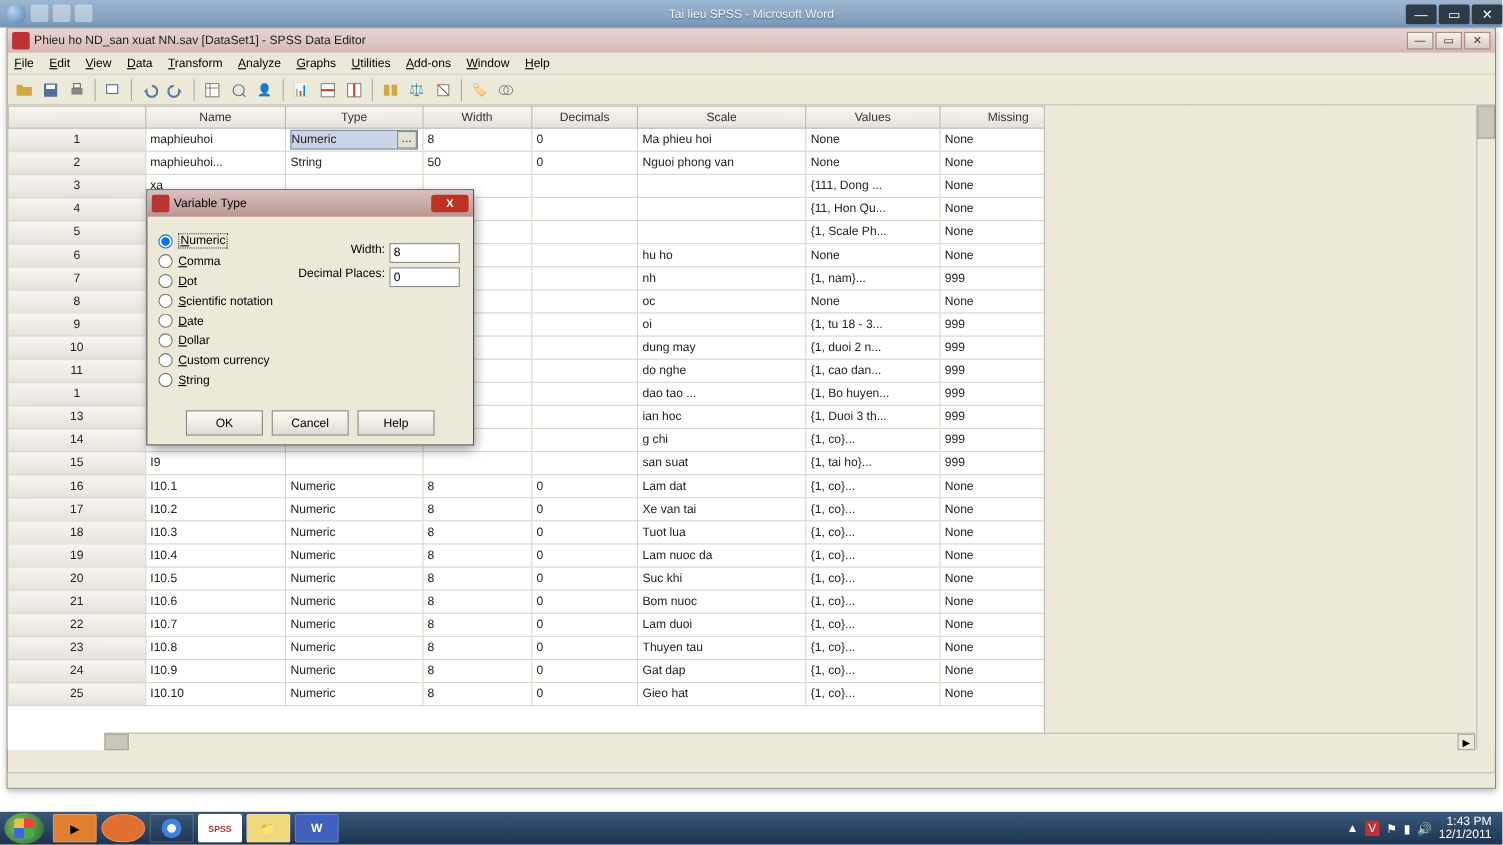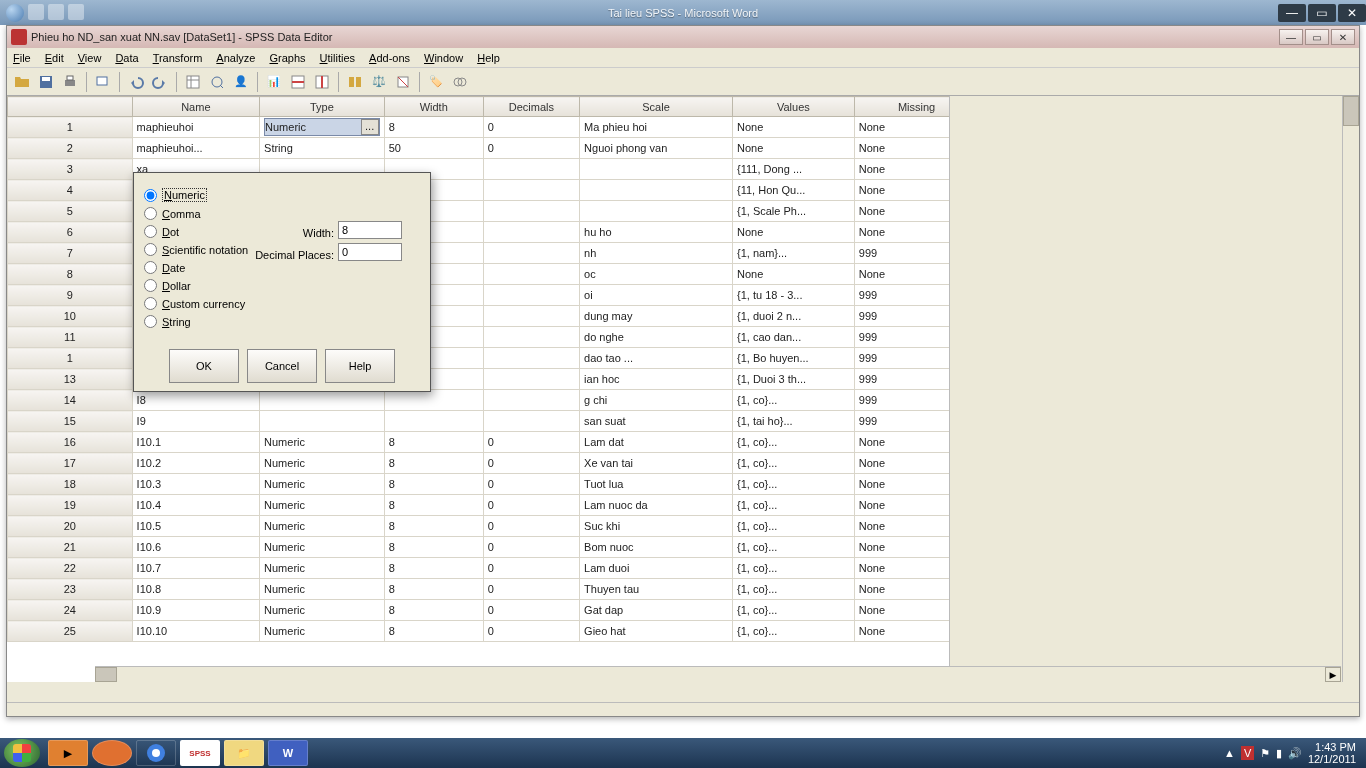--- a/index.html
+++ b/index.html
@@ -63,24 +63,24 @@
 
 .dialog { position: absolute; left: 133px; top: 172px; width: 298px; background: #ece9d8; border: 1px solid #555; box-shadow: 2px 4px 10px rgba(0,0,0,.4); }
 .dlg-title { height: 24px; background: linear-gradient(#d9c2bf, #b99690); display: flex; align-items: center; padding: 0 4px; }
 .dlg-title .ic { width: 16px; height: 16px; background: #b33; border-radius: 2px; margin-right: 4px; }
 .dlg-title .close { margin-left: auto; width: 34px; height: 16px; background: #c03020; border-radius: 3px; color: #fff; display: flex; align-items: center; justify-content: center; font-weight: bold; font-size: 10px; }
 .dlg-body { padding: 10px; }
 .dlg-body .rad { display: flex; align-items: center; margin: 5px 0; }
 .dlg-body .rad input { margin-right: 5px; }
 .dlg-body .rad.sel label { border: 1px dotted #333; padding: 0 1px; }
 .dlg-right { position: absolute; right: 12px; top: 44px; }
-.dlg-right .row { display: flex; align-items: flex-end; margin: 4px 16px; justify-content: flex-end; }
+.dlg-right .row { display: flex; align-items: flex-start; margin: 4px 0; justify-content: flex-end; }
 .dlg-right .row input { width: 64px; height: 18px; border: 1px solid #888; padding: 0 3px; margin-left: 4px; }
 .dlg-btns { display: flex; justify-content: center; gap: 8px; margin-top: 6px; padding-bottom: 8px; }
-.dlg-btns button { width: 70px; height: 34px; border: 1px solid #888; background: linear-gradient(#fdfcfa,#e0dcd0); }
+.dlg-btns button { width: 70px; height: 23px; border: 1px solid #888; background: linear-gradient(#fdfcfa,#e0dcd0); }
 
 
 .taskbar { position: absolute; bottom: 0; left: 0; right: 0; height: 30px; background: linear-gradient(#3a587a, #1c3450); display: flex; align-items: center; padding: 0 4px; }
 .taskbar .start { width: 36px; height: 28px; border-radius: 50%; background: radial-gradient(circle at 40% 40%, #7fc860, #2a6030); margin-right: 6px; position:relative; }
 .taskbar .start::after { content:''; position:absolute; left:50%; top:50%; width:18px; height:18px; transform:translate(-50%,-50%); background: conic-gradient(#f04040 0 25%, #40b040 0 50%, #4060f0 0 75%, #f0c040 0); border-radius:3px; }
 .taskbar .tbtn { width: 40px; height: 26px; margin: 0 2px; border: 1px solid rgba(255,255,255,.2); border-radius: 2px; display:flex; align-items:center; justify-content:center; }
 .taskbar .sys { margin-left: auto; display: flex; align-items: center; gap: 6px; color: #fff; font-size: 10px; }
 .taskbar .clock { text-align: right; line-height: 12px; margin-right: 6px; }
 
 col.c0 { width: 88px; } col.c1 { width: 90px; } col.c2 { width: 88px; } col.c3 { width: 70px; }
@@ -962,20 +962,25 @@
     </div>
   <div class="bottom-sb">
       <div class="th"></div>
       <div class="ar">▶</div>
     </div>
 
   <div class="statusbar"></div>
 </div>
 
 <div class="dialog">
+  <div class="dlg-title">
+    <div class="ic"></div>
+    <span>Variable Type</span>
+    <div class="close">X</div>
+  </div>
   <div class="dlg-body">
     <div id="radios">
         <div class="rad sel">
           <input type="radio" name="vt" checked="" style="">
           <label><u>N</u>umeric</label>
         </div>
         <div class="rad">
           <input type="radio" name="vt" style="">
           <label><u>C</u>omma</label>
         </div>

